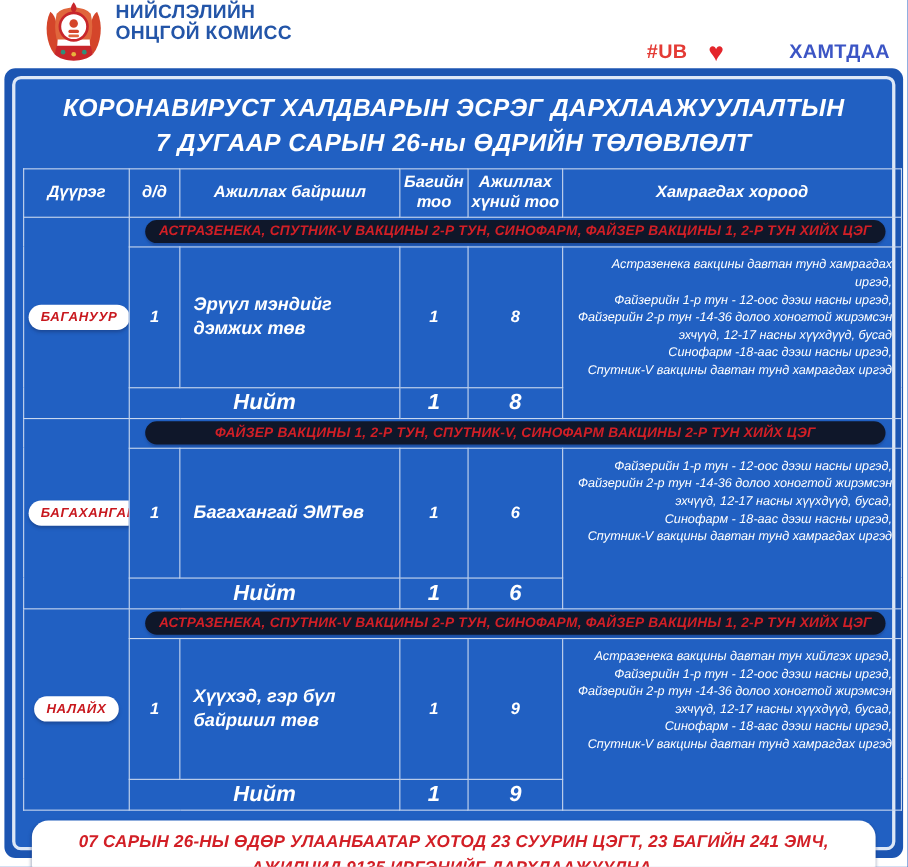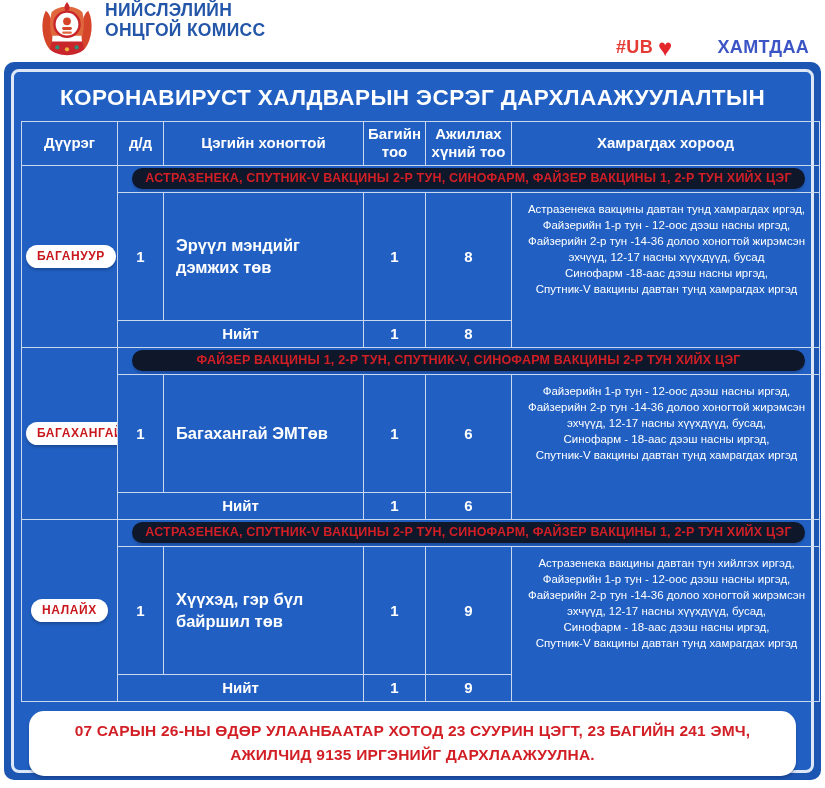--- a/index.html
+++ b/index.html
@@ -18,32 +18,33 @@
     padding:2px 16px 0 38px;
   }
   .brand { display:flex; align-items:flex-start; gap:9px; }
   .brand-text {
     color:#2355a8; font-weight:bold; font-size:17.5px;
     line-height:1.12; letter-spacing:0.3px;
   }
   .hashtag {
     font-weight:bold; font-size:18px; letter-spacing:0.3px;
     align-self:flex-end; margin-bottom:4px;
-    display:flex; align-items:center; gap:4px;
+    display:flex; align-items:center; gap:18px;
   }
   .hashtag .red { color:#e43b35; }
   .hashtag .blue { color:#3c55c5;margin-left:40px; }
   .hashtag .heart { color:#e4252b; font-size:24px; line-height:18px; margin:0 1px; }
 
   
   .panel {
     margin:0 4px; height:718px;
     background:#1c55b2;
     border-radius:10px;
     padding:7px;
+    font-style:italic;
   }
   .panel-inner {
     height:100%;
     border:3px solid #dde7f6; border-radius:8px;
     background:#2160c2;
     padding:4px 7px 6px;
     display:flex; flex-direction:column;
   }
 
   .title {
@@ -73,27 +74,27 @@
   .district-pill {
     display:inline-block; background:#ffffff; border-radius:15px;
     color:#c8181e; font-weight:bold; font-size:12px; letter-spacing:0.6px;
     padding:4px 11px 5px;
     box-shadow:0 2px 3px rgba(20,40,90,0.4);
   }
 
   .loc-cell { text-align:left; padding:4px 20px 4px 12px; font-size:16.5px; font-weight:bold; line-height:1.35; }
   .num-cell { font-size:15px; font-weight:bold; }
   .khoroo-cell {
-    text-align:center; font-size:11.5px; font-weight:normal;
+    text-align:right; font-size:11.5px; font-weight:normal;
     line-height:1.4; padding:8px 8px 6px 10px;
     white-space:pre-line; vertical-align:top;
   }
   tr.row-tall td { height:128px; }
   tr.row-tall2 td { height:118px; }
-  .total-row td { height:27px; font-weight:bold; font-size:15px; }
+  .total-row td { height:27px; font-weight:bold; font-size:20px; }
 
   
   .footer-banner {
     margin:9px 8px 0; background:#ffffff; border-radius:15px;
     padding:8px 12px 9px; text-align:center;
     color:#d21f26; font-weight:bold; font-size:15.5px; line-height:1.55;
     letter-spacing:0.2px;
     box-shadow:0 2px 3px rgba(20,40,90,0.4);
   }
 </style>
@@ -129,36 +130,37 @@
     <span class="heart">♥</span>
     <span class="blue">ХАМТДАА</span>
   </div>
 </div>
 
 <div class="panel">
   <div class="panel-inner">
 
     <div class="title">
       <div>КОРОНАВИРУСТ ХАЛДВАРЫН ЭСРЭГ ДАРХЛААЖУУЛАЛТЫН</div>
+      <div>7 ДУГААР САРЫН 26-ны ӨДРИЙН ТӨЛӨВЛӨЛТ</div>
     </div>
 
     <table>
       <colgroup>
         <col style="width:96px">
           <col style="width:46px">
           <col style="width:200px">
         <col style="width:62px">
           <col style="width:86px">
           <col style="width:308px">
       </colgroup>
       <thead>
         <tr>
           <th>Дүүрэг</th>
           <th>д/д</th>
-          <th>Цэгийн хоногтой</th>
+          <th>Ажиллах байршил</th>
           <th>Багийн тоо</th>
           <th>Ажиллах хүний тоо</th>
           <th>Хамрагдах хороод</th>
         </tr>
       </thead>
       <tbody>
 
         <tr class="banner-row">
           <td rowspan="3">
             <span class="district-pill">БАГАНУУР</span>

